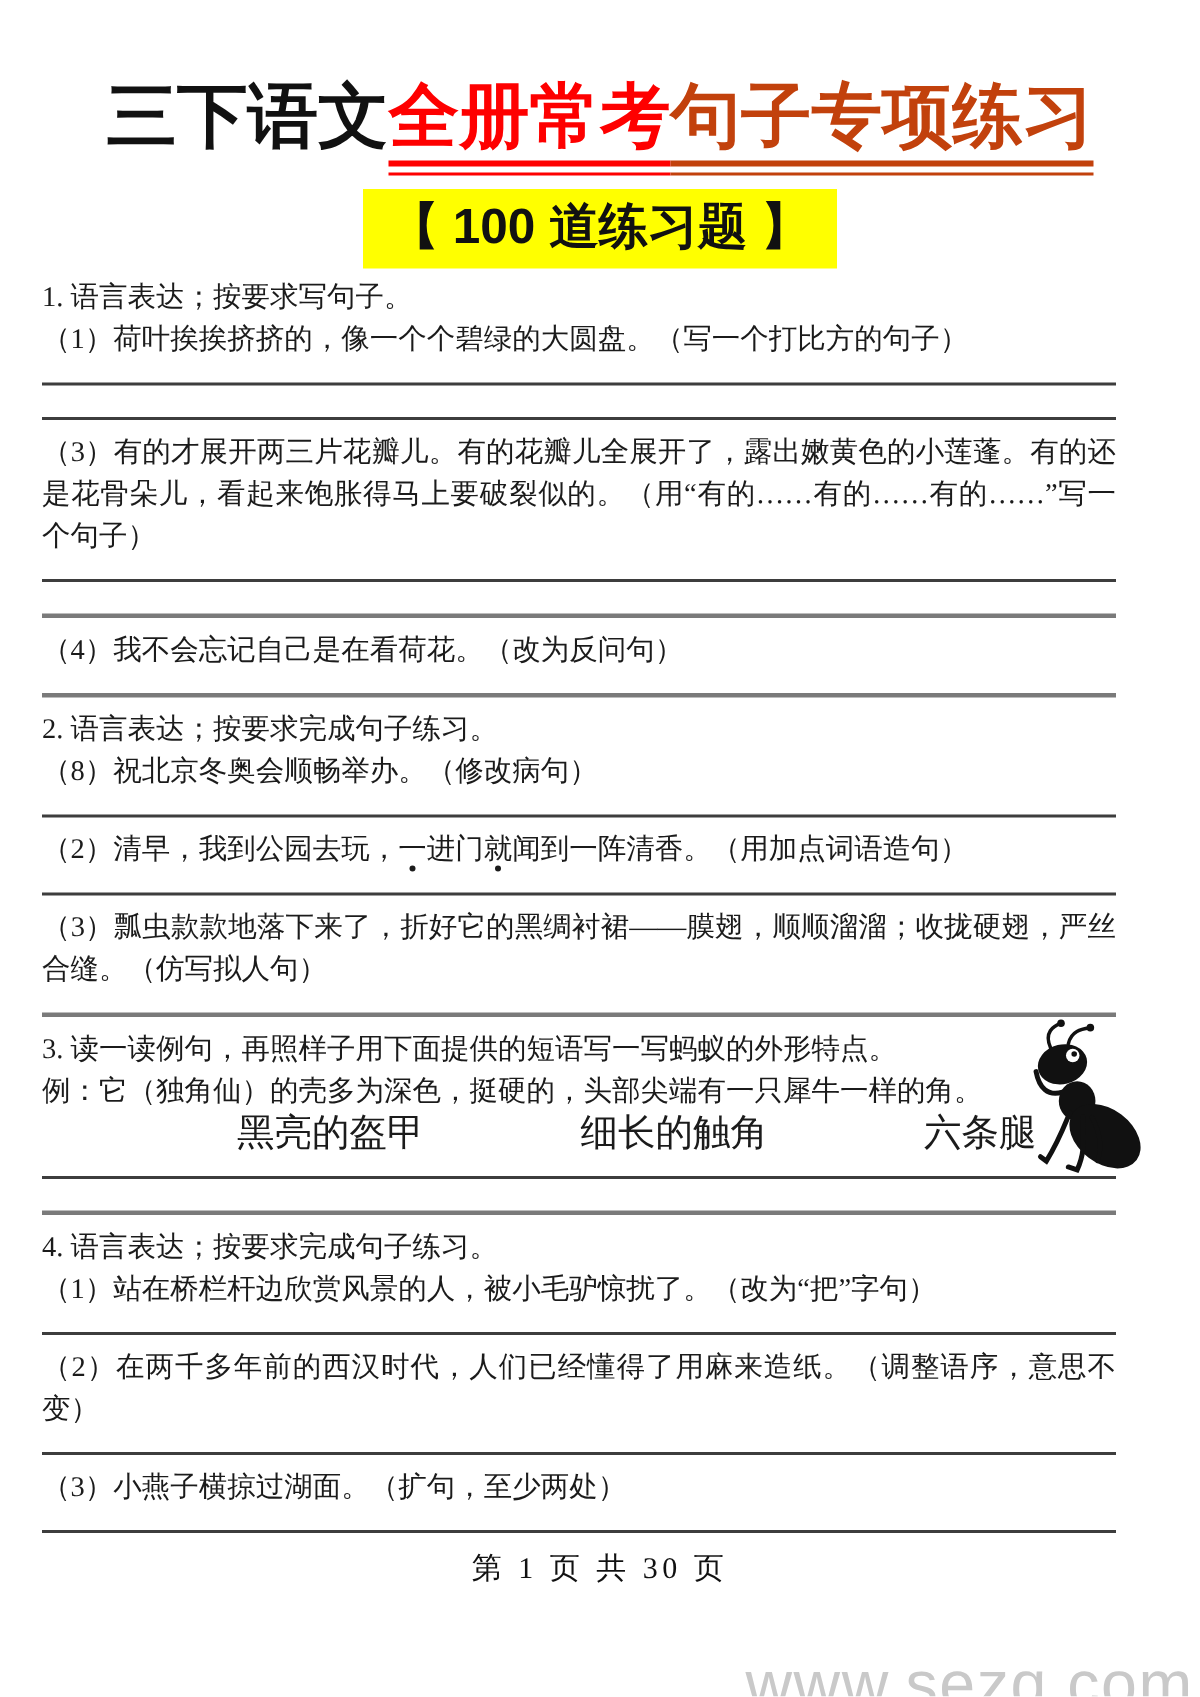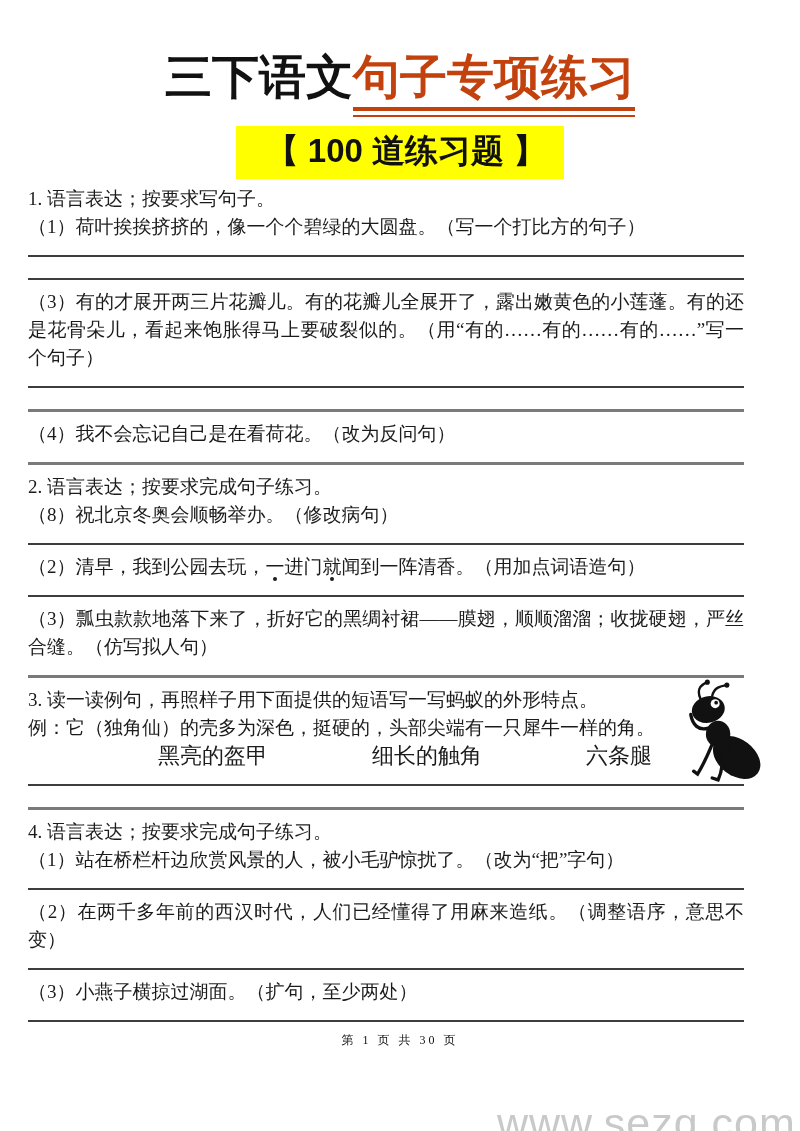--- a/index.html
+++ b/index.html
@@ -18,63 +18,64 @@
   .title-seg.u::before{
     content:"";position:absolute;left:0;right:0;bottom:-7px;height:4px;background:currentColor;
   }
   .title-seg.u::after{
     content:"";position:absolute;left:0;right:0;bottom:-13px;height:2px;background:currentColor;
   }
 
   
   .subtitle-band{
     margin:22px auto 0 auto;width:fit-content;
-    padding:3px 18px 5px 30px;
+    padding:3px 18px 5px 18px;
     font-family:"Liberation Sans","DejaVu Sans",sans-serif;
     font-weight:900;font-size:33px;color:#111;
     white-space:nowrap;
   }
 
   
   .content{padding:6px 56px 0 28px;color:#1b1b1b;}
   .row{font-size:19px;line-height:28px;text-align:justify;position:relative;}
   .row.question{text-align:left;}
   .rule{height:2px;background:#3d3d3d;margin:14px 0 8px 0;}
   .rule.thick{height:3px;background:#7a7a7a;}
   .rule + .rule{margin-top:21px;}
 
-  .phrases{display:flex;gap:104px;padding-left:130px;font-size:22px;line-height:28px;}
+  .phrases{display:flex;gap:104px;padding-left:130px;font-size:25px;line-height:28px;}
 
   .emph{position:relative;}
   .emph::after{
     content:"";position:absolute;left:50%;bottom:-4px;width:4px;height:4px;border-radius:50%;
     background:#1c1c1c;transform:translateX(-50%);
   }
 
   
   .ant{position:absolute;top:-8px;right:-22px;width:88px;height:110px;}
 
   
   .footer{
     display:flex;justify-content:center;
-    font-size:12px;color:#111;margin-top:10px;letter-spacing:3px;
+    font-size:20px;color:#111;margin-top:10px;letter-spacing:3px;
   }
   .watermark{
     position:absolute;top:1099px;left:497px;
     font-family:"Liberation Sans","DejaVu Sans",sans-serif;
     font-size:43px;color:#c9c9c9;letter-spacing:1px;white-space:nowrap;
   }
 </style>
 </head>
 <body>
 
 <div class="page">
 
   <div class="title-row" id="title-row">
       <span class="title-seg" style="color: rgb(17, 17, 17);">三下语文</span>
+      <span class="title-seg u" style="color: rgb(254, 0, 0);">全册常考</span>
       <span class="title-seg u" style="color: #c2410c;">句子专项练习</span>
     </div>
 
   <div class="subtitle-band" id="subtitle-band" style="background: rgb(255, 255, 0);">【 100 道练习题 】</div>
 
   <div class="content" id="content">
       <div class="row question">1. 语言表达；按要求写句子。</div>
       <div class="row item">（1）荷叶挨挨挤挤的，像一个个碧绿的大圆盘。（写一个打比方的句子）</div>
       <div class="rule"></div>
       <div class="rule"></div>

